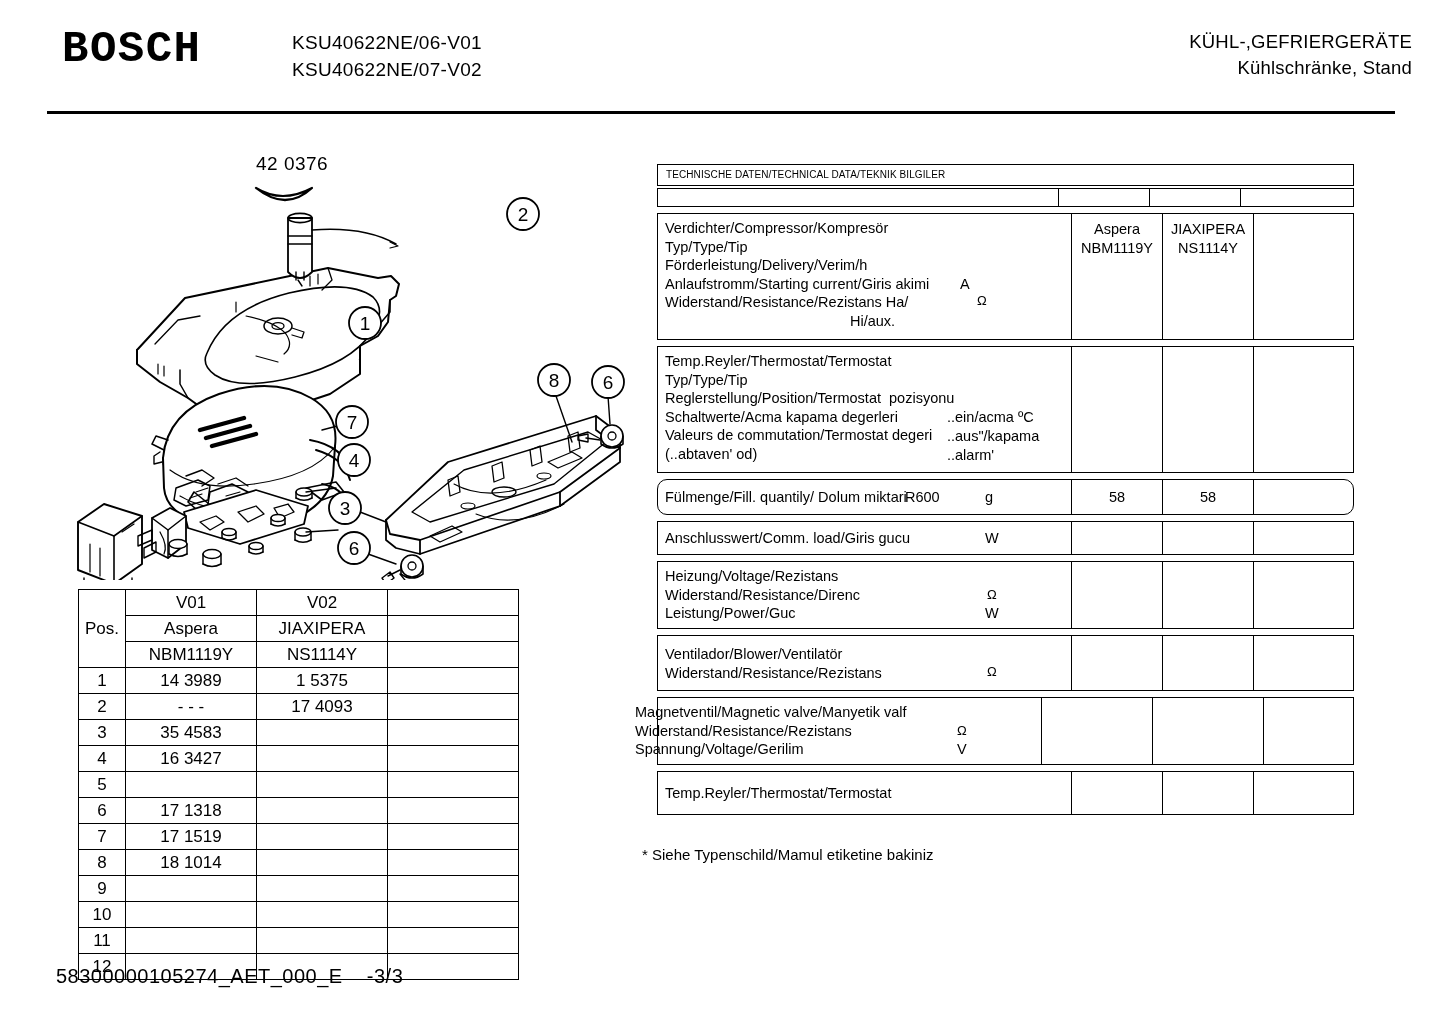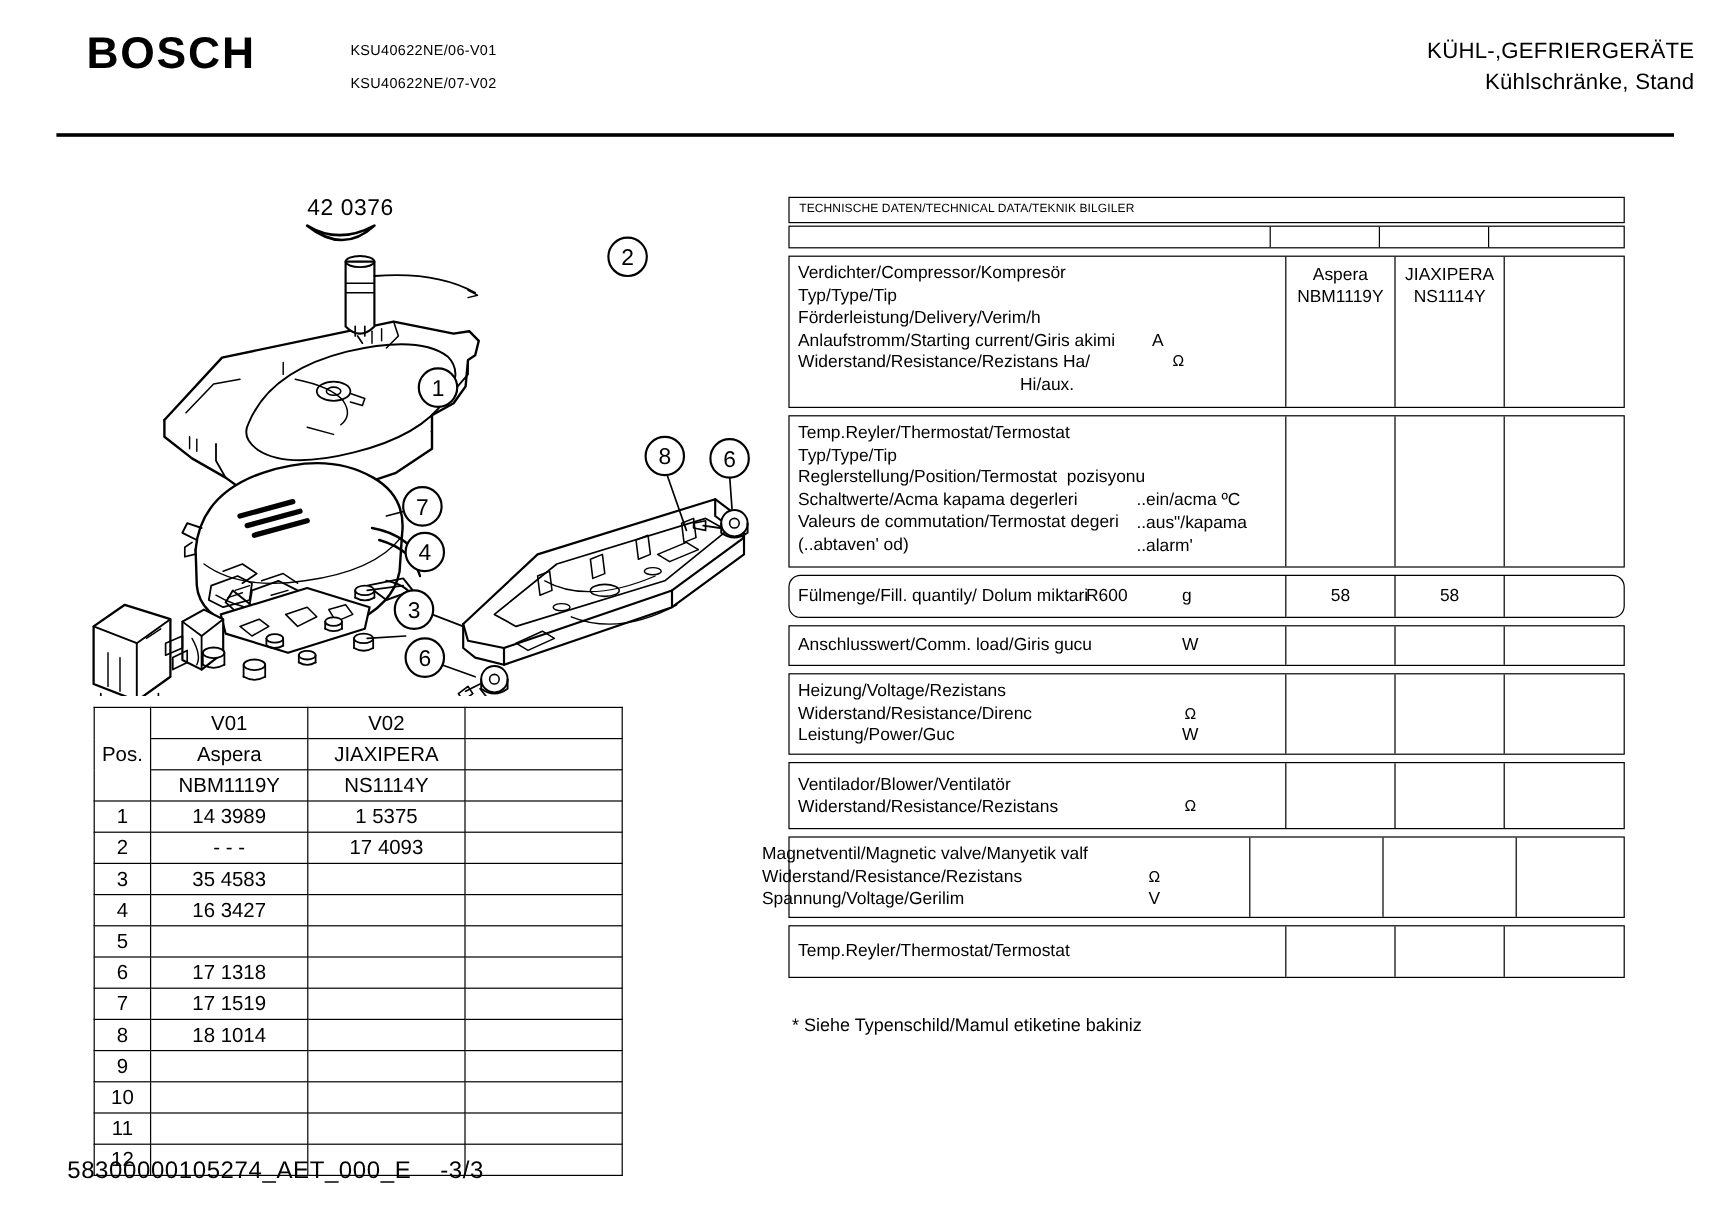--- a/index.html
+++ b/index.html
@@ -15,32 +15,32 @@
     position: relative;
     width: 1442px;
     height: 1019px;
     background: #ffffff;
     overflow: hidden;
   }
 
   
   #brand-logo {
     position: absolute;
-    left: 72px;
+    left: 62px;
     top: 24px;
-    font-size: 37px;
+    font-size: 44px;
     font-weight: bold;
     letter-spacing: 1.5px;
-    font-family: Liberation Sans, sans-serif;
+    font-family: Liberation Mono, monospace;
   }
   #model-block {
     position: absolute;
     left: 292px;
     top: 29px;
-    font-size: 12px;
+    font-size: 19px;
     line-height: 27px;
     letter-spacing: 0.3px;
   }
   #category-block {
     position: absolute;
     right: 30px;
     top: 29px;
     text-align: right;
     font-size: 18.5px;
     line-height: 26px;
@@ -59,21 +59,21 @@
   #diagram {
     position: absolute;
     left: 60px;
     top: 140px;
     width: 580px;
     height: 440px;
   }
   #diagram-label {
     position: absolute;
     left: 256px;
-    top: 163px;
+    top: 153px;
     font-size: 19px;
     letter-spacing: 0.5px;
   }
 
   
   #parts-table {
     position: absolute;
     left: 78px;
     top: 589px;
     border-collapse: collapse;
@@ -145,21 +145,21 @@
     line-height: 19px;
   }
   .tech-col.last { border-right: none; flex: 0 0 102px; }
   .lbl-row { position: relative; white-space: pre; }
   .unit {
     position: absolute;
     font-size: 14.5px;
   }
   #footnote {
     position: absolute;
-    left: 660px;
+    left: 642px;
     top: 846px;
     font-size: 15px;
   }
 </style>
 </head>
 <body>
 
 <div id="page">
 
   <div id="brand-logo">BOSCH</div>

